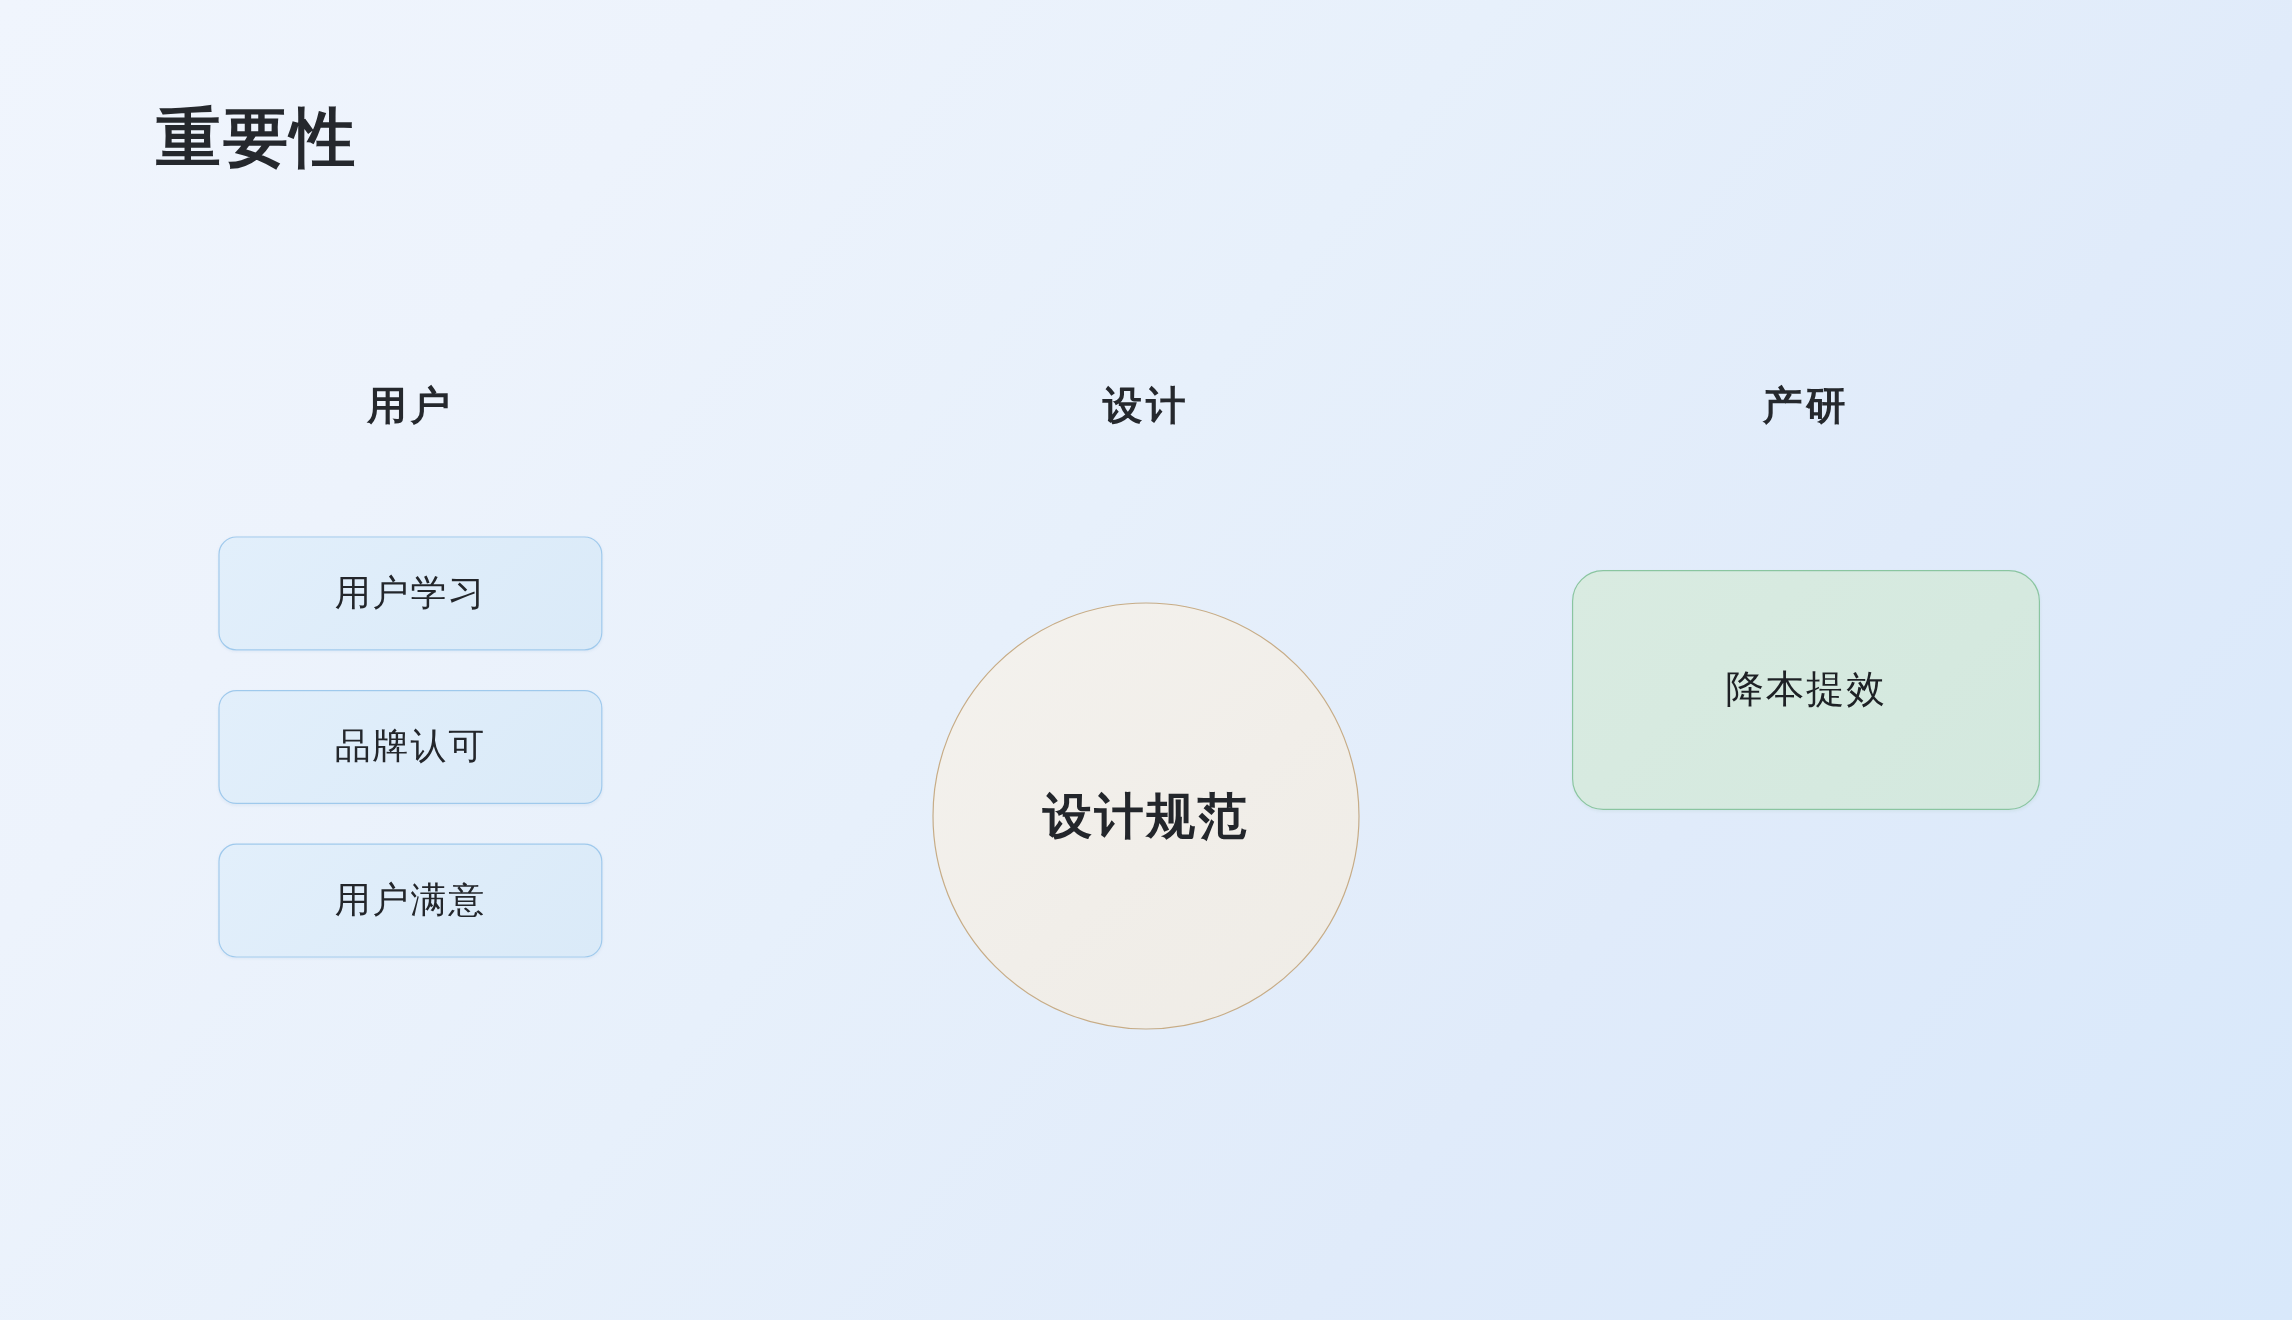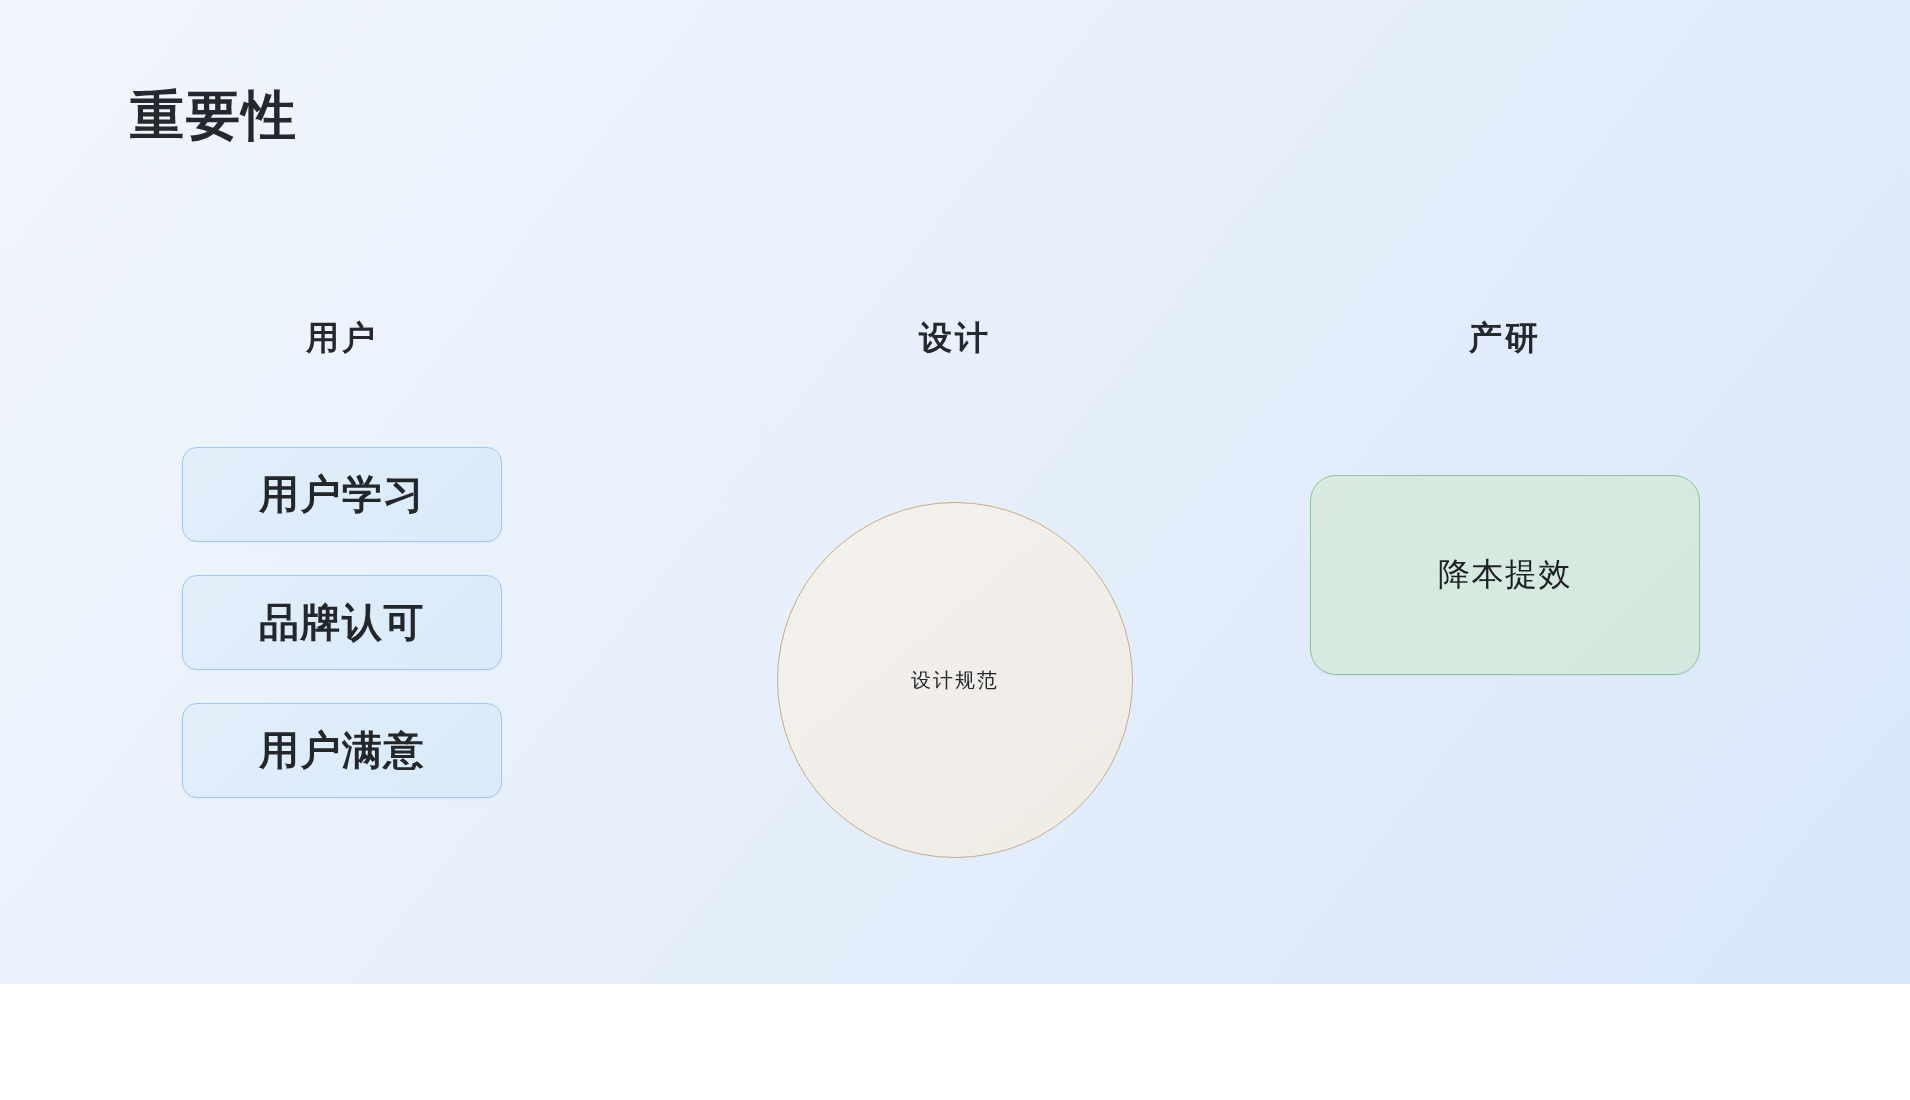--- a/index.html
+++ b/index.html
@@ -3,21 +3,21 @@
 <meta charset="utf-8">
 <style>
   * { margin:0; padding:0; box-sizing:border-box; }
   html, body {
     width:1910px; height:1100px;
     overflow:hidden;
     font-family:"Liberation Sans","DejaVu Sans",sans-serif;
   }
   #slide {
     position:relative;
-    width:1910px; height:984px;
+    width:1910px; height:1100px;
     background:linear-gradient(128deg,
         #F0F5FD 0%,
         #EDF3FC 22%,
         #E7F0FB 45%,
         #E0EBFA 70%,
         #D8E8FA 100%);
     overflow:hidden;
   }
 
   
@@ -56,42 +56,42 @@
     margin-bottom:33px;
     border:1.6px solid #9FC9EC;
     border-radius:15px;
     background:linear-gradient(135deg,#E2EFFB 0%,#DAEAF8 100%);
     display:flex;
     align-items:center;
     justify-content:center;
     box-shadow:0 1px 2px rgba(120,160,200,0.10);
   }
   .pill-label {
-    font-size:40px;
-    font-weight:700;
+    font-size:30px;
+    font-weight:400;
     color:#23262B;
     letter-spacing:1.5px;
     white-space:nowrap;
   }
 
   
   #circle {
     position:absolute;
     left:777px; top:502px;
     width:356px; height:356px;
     border-radius:50%;
     border:1.8px solid #C7AC86;
     background:linear-gradient(140deg,#F4F2EE 0%,#F1EEE9 55%,#EFECE6 100%);
     display:flex;
     align-items:center;
     justify-content:center;
   }
   #circle-label {
-    font-size:20px;
-    font-weight:400;
+    font-size:41px;
+    font-weight:700;
     color:#23262B;
     letter-spacing:2px;
     white-space:nowrap;
   }
 
   
   #col-prod { position:absolute; left:1310px; top:475px; width:390px; }
   .gcard {
     position:relative;
     width:390px;

